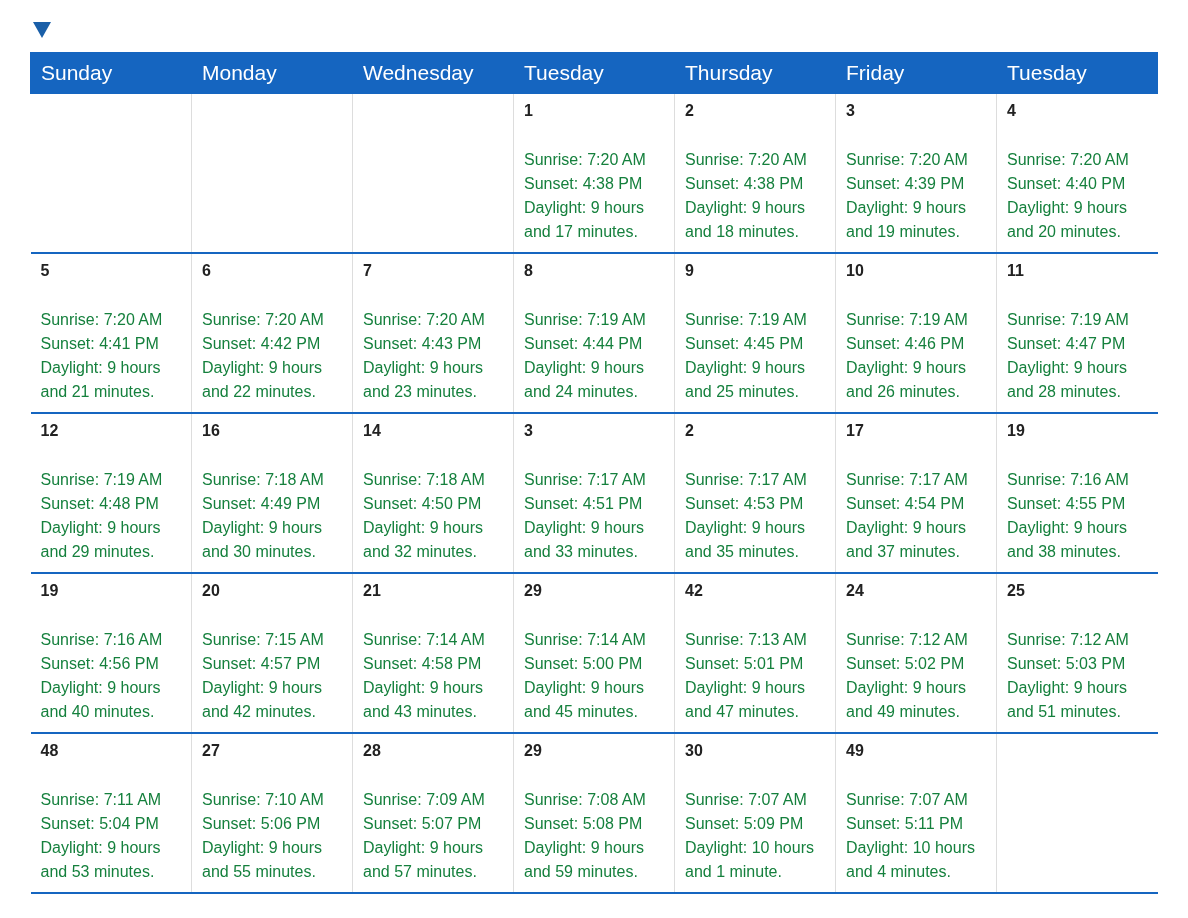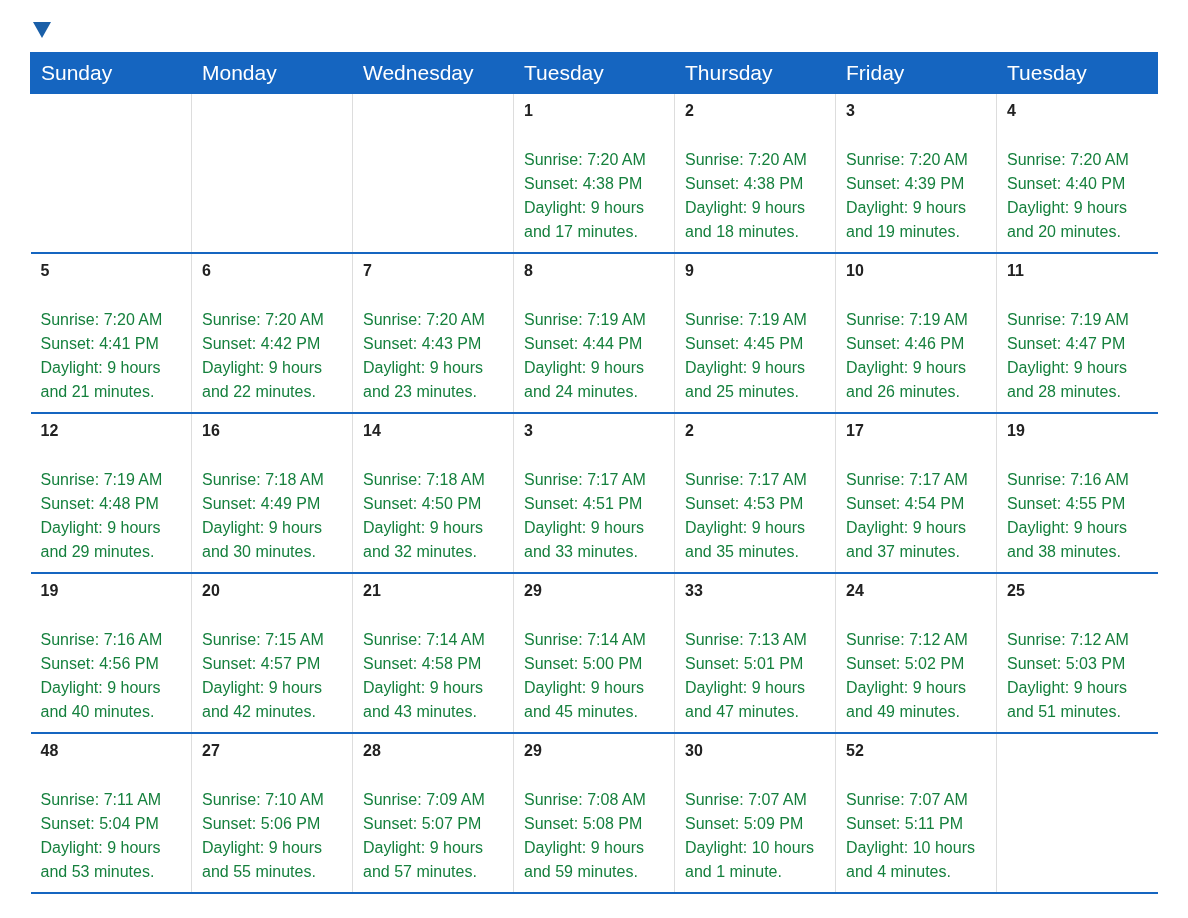--- a/index.html
+++ b/index.html
@@ -221,21 +221,21 @@
         </td>
         <td>
           <span class="day-number">21</span>
           <div class="day-info">Sunrise: 7:14 AM<br>Sunset: 4:58 PM<br>Daylight: 9 hours<br>and 43 minutes.</div>
         </td>
         <td>
           <span class="day-number">29</span>
           <div class="day-info">Sunrise: 7:14 AM<br>Sunset: 5:00 PM<br>Daylight: 9 hours<br>and 45 minutes.</div>
         </td>
         <td>
-          <span class="day-number">33</span>
+          <span class="day-number">42</span>
           <div class="day-info">Sunrise: 7:13 AM<br>Sunset: 5:01 PM<br>Daylight: 9 hours<br>and 47 minutes.</div>
         </td>
         <td>
           <span class="day-number">24</span>
           <div class="day-info">Sunrise: 7:12 AM<br>Sunset: 5:02 PM<br>Daylight: 9 hours<br>and 49 minutes.</div>
         </td>
         <td>
           <span class="day-number">25</span>
           <div class="day-info">Sunrise: 7:12 AM<br>Sunset: 5:03 PM<br>Daylight: 9 hours<br>and 51 minutes.</div>
         </td>
@@ -255,19 +255,19 @@
         </td>
         <td>
           <span class="day-number">29</span>
           <div class="day-info">Sunrise: 7:08 AM<br>Sunset: 5:08 PM<br>Daylight: 9 hours<br>and 59 minutes.</div>
         </td>
         <td>
           <span class="day-number">30</span>
           <div class="day-info">Sunrise: 7:07 AM<br>Sunset: 5:09 PM<br>Daylight: 10 hours<br>and 1 minute.</div>
         </td>
         <td>
-          <span class="day-number">52</span>
+          <span class="day-number">49</span>
           <div class="day-info">Sunrise: 7:07 AM<br>Sunset: 5:11 PM<br>Daylight: 10 hours<br>and 4 minutes.</div>
         </td>
         <td class="empty-cell"></td>
       </tr>
     </tbody>
 </table>
 
 </body></html>

